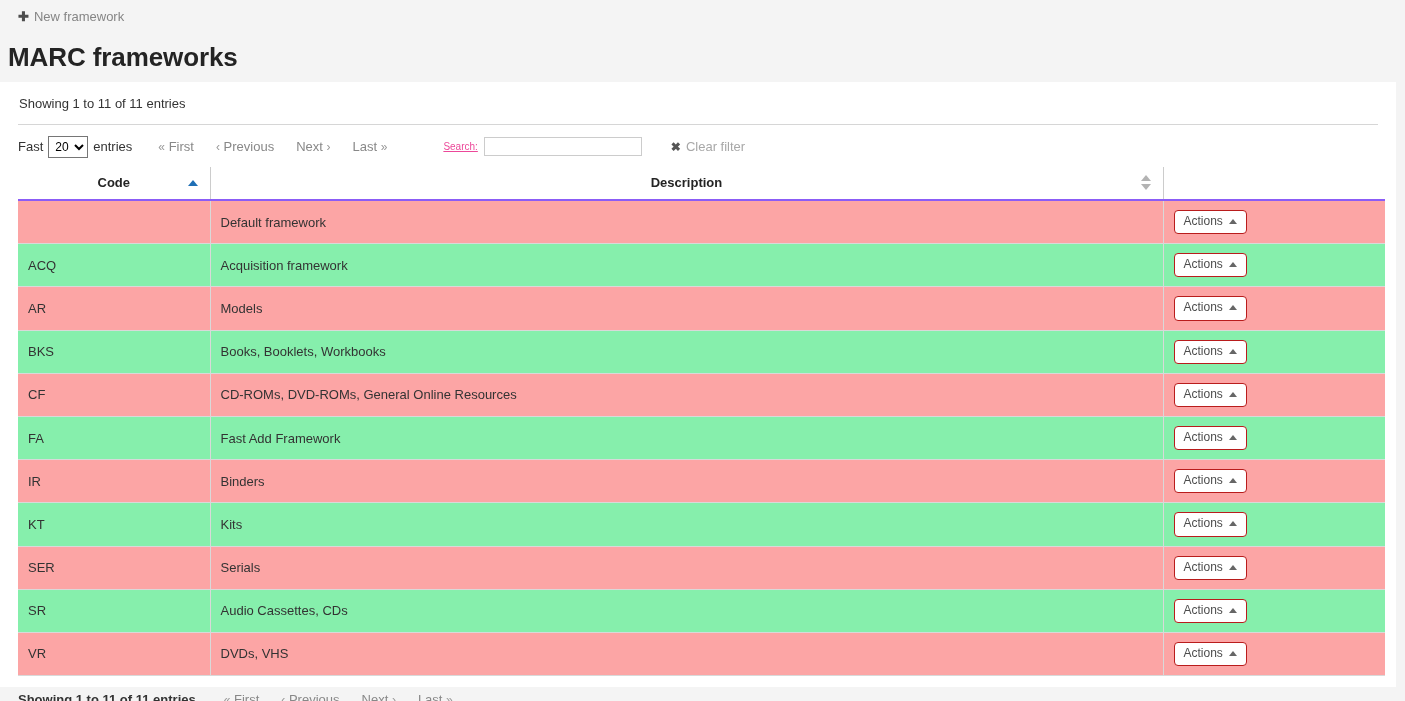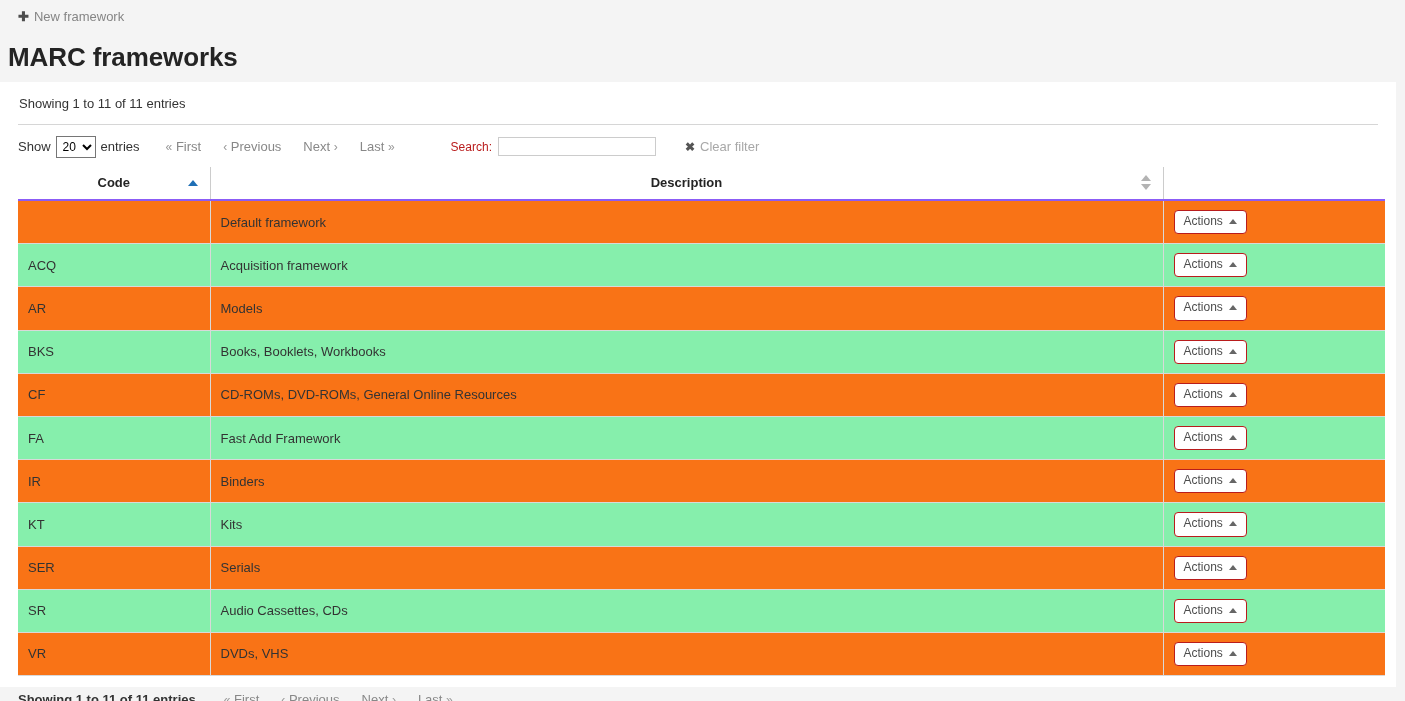--- a/index.html
+++ b/index.html
@@ -110,21 +110,21 @@
   }
   .pager .chev { color: #999999; font-size: 12px; }
 
   .search-wrap {
     display: flex;
     align-items: center;
     gap: 6px;
     margin-left: 56px;
     white-space: nowrap;
   }
-  .search-wrap label { color: #b91c1c; font-size: 12px; }
+  .search-wrap label { color: #ec4899; font-size: 10px; text-decoration: underline; }
   .search-wrap input {
     width: 158px;
     height: 19px;
     border: 1px solid #cccccc;
     background: #ffffff;
     font-family: "Liberation Sans", sans-serif;
     font-size: 12px;
     padding: 1px 3px;
   }
   .clear-filter {
@@ -201,21 +201,21 @@
   table.dt td {
     font-size: 13px;
     color: #333333;
     border-bottom: 1px solid #d9d9d9;
     border-right: 1px solid #d9d9d9;
     padding: 9px 10px;
     vertical-align: middle;
     height: 37px;
   }
   table.dt td:last-child { border-right: none; }
-  table.dt tbody tr.odd td { background: #f97316; }
+  table.dt tbody tr.odd td { background: #fca5a5; }
   table.dt tbody tr.even td { background: #86efac; }
 
   .col-code  { width: 192px; }
   .col-desc  { width: 953px; }
   .col-act   { width: 222px; }
 
   .actions-btn {
     display: inline-flex;
     align-items: center;
     gap: 6px;
@@ -271,21 +271,21 @@
 <h1 class="page-title">MARC frameworks</h1>
 
 <div class="panel">
 
   <div class="info-top">Showing 1 to 11 of 11 entries</div>
   <div class="rule"></div>
 
   <div class="controls">
 
     <div class="show-entries">
-      <span>Show</span>
+      <span>Fast</span>
       <select>
         <option selected="">20</option>
       </select>
       <span>entries</span>
     </div>
 
     <div class="pager">
       <a href="#"><span class="chev">«</span> <span>First</span></a>
       <a href="#"><span class="chev">‹</span> <span>Previous</span></a>
       <a href="#"><span>Next</span> <span class="chev">›</span></a>

